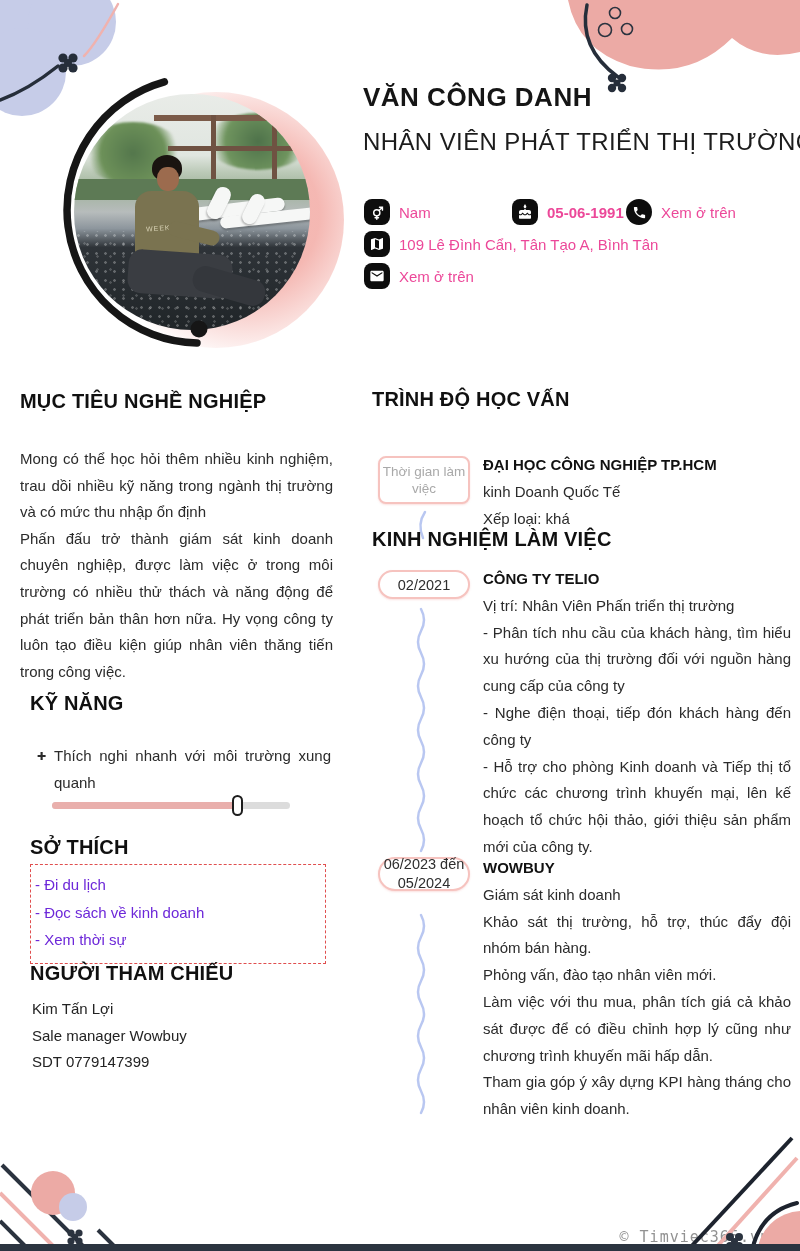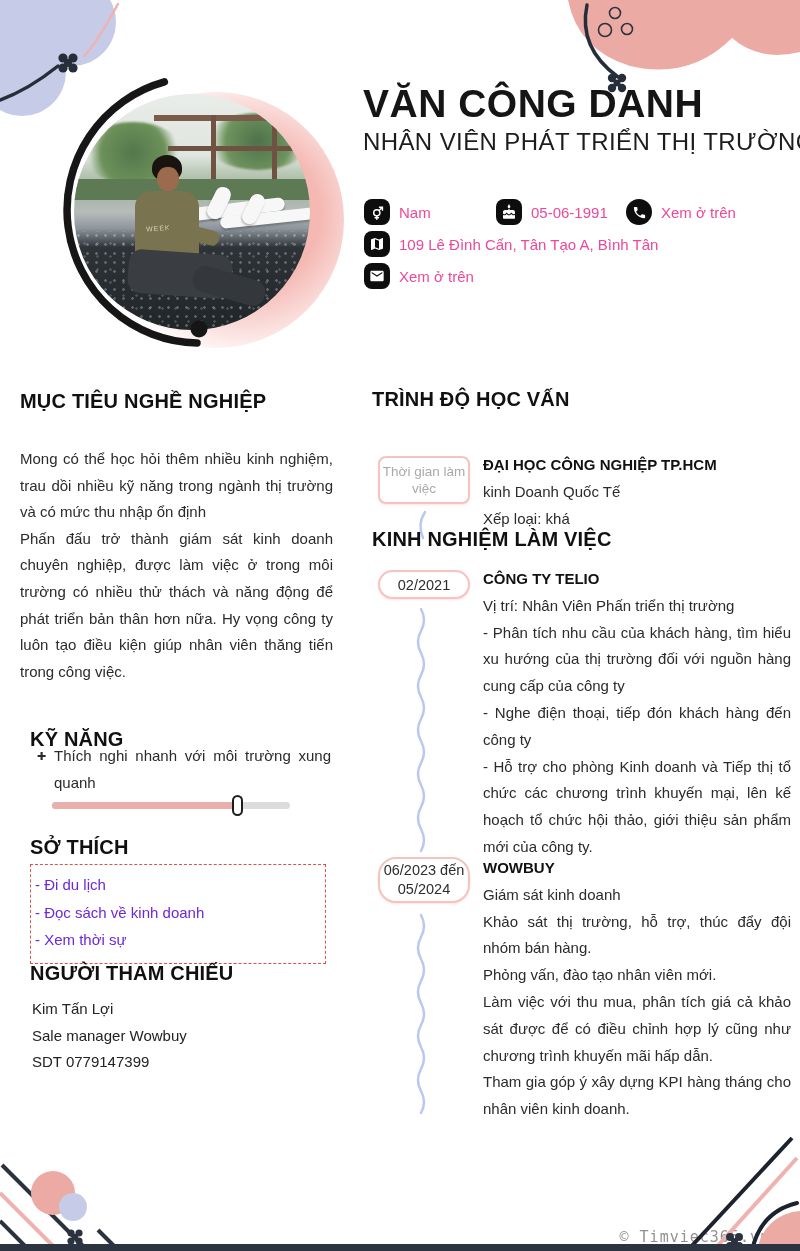--- a/index.html
+++ b/index.html
@@ -2,21 +2,21 @@
 <html><head>
 <meta charset="utf-8">
 <style>
   html,body{margin:0;padding:0;background:#ffffff;}
   .page{position:relative;width:800px;height:1251px;background:#ffffff;overflow:hidden;
         font-family:"Liberation Sans",sans-serif;color:#222;}
   .abs{position:absolute;}
   svg{display:block;}
 
   
-  .name{position:absolute;left:363px;top:82px;font-size:39px;font-weight:bold;
+  .name{position:absolute;left:363px;top:82px;font-size:26px;font-weight:bold;
         color:#151515;letter-spacing:.5px;white-space:nowrap;}
   .subtitle{position:absolute;left:363px;top:128px;font-size:24px;font-weight:normal;
         color:#1c1c1c;letter-spacing:.4px;white-space:nowrap;}
   .info{position:absolute;display:flex;align-items:center;gap:9px;font-size:15px;color:#ec4899;}
   .ibadge{width:26px;height:26px;background:#0d0d0d;border-radius:8px;display:flex;
         align-items:center;justify-content:center;flex:0 0 auto;}
 
   
   .photo-glow{position:absolute;left:88px;top:92px;width:256px;height:256px;border-radius:50%;
         background:radial-gradient(circle at 62% 48%, rgba(241,160,153,.75) 35%, rgba(241,160,153,0) 72%);}
@@ -46,21 +46,21 @@
   .hobby-box{position:absolute;left:30px;top:864px;width:296px;border:1px dashed #e04f4f;
         padding:6px 6px 9px 4px;box-sizing:border-box;font-size:15px;line-height:27.5px;color:#6d28d9;}
   .ref-lines{position:absolute;left:32px;top:996px;font-size:15px;line-height:26.5px;color:#232323;}
 
   
   .badge{position:absolute;left:378px;width:92px;background:#fff;border:2px solid #f6c3bf;
         display:flex;align-items:center;justify-content:center;text-align:center;box-sizing:border-box;
         box-shadow:0 1px 2px rgba(240,170,165,.35);}
   .badge-edu{top:456px;height:48px;border-radius:8px;font-size:13.5px;line-height:17px;color:#a9a9a9;}
   .badge-job1{top:570px;height:29px;border-radius:15px;font-size:14.5px;color:#2e2e2e;}
-  .badge-job2{top:857px;height:46px;border-radius:18px;font-size:14.5px;line-height:19px;color:#2e2e2e;}
+  .badge-job2{top:857px;height:34px;border-radius:18px;font-size:14.5px;line-height:19px;color:#2e2e2e;}
   .squiggle{position:absolute;left:413px;}
   .entry{position:absolute;left:483px;width:308px;font-size:15px;line-height:26.8px;color:#2b2b2b;}
   .entry .company{font-weight:bold;color:#111;}
 
   
   .watermark{position:absolute;right:30px;top:1228px;font-family:"DejaVu Sans Mono",monospace;
         font-size:15px;color:#929292;letter-spacing:1px;}
   .bottom-bar{position:absolute;left:0;top:1244px;width:800px;height:7px;background:#2b3440;}
 </style>
 </head>
@@ -131,21 +131,21 @@
 
   <div class="info" style="left:364px;top:199px;">
     <span class="ibadge">
       <svg width="17" height="17" viewBox="0 0 24 24" fill="none" stroke="#fff" stroke-width="2" stroke-linecap="round">
         <circle cx="11" cy="12.5" r="4.4"></circle>
           <path d="M14.2 9.3 L19 4.5 M14.8 4.5 H19 V8.7 M11 17 V21.5 M8.6 19.4 H13.4"></path>
       </svg>
     </span>
     <span>Nam</span>
   </div>
-  <div class="info" style="left:496px;top:199px;">
+  <div class="info" style="left:512px;top:199px;font-weight:bold;">
     <span class="ibadge">
       <svg width="16" height="16" viewBox="0 0 24 24" fill="#fff">
         <path d="M12 6c1.11 0 2-.9 2-2 0-.38-.1-.73-.29-1.03L12 0l-1.71 2.97c-.19.3-.29.65-.29 1.03 0 1.1.9 2 2 2zm4.6 9.99l-1.07-1.07-1.08 1.07c-1.3 1.3-3.58 1.31-4.89 0l-1.07-1.07-1.09 1.07C6.75 16.64 5.88 17 4.96 17c-.73 0-1.4-.23-1.96-.61V21c0 .55.45 1 1 1h16c.55 0 1-.45 1-1v-4.61c-.56.38-1.23.61-1.96.61-.92 0-1.79-.36-2.44-1.01zM18 9h-5V7h-2v2H6c-1.66 0-3 1.34-3 3v1.54c0 1.08.88 1.96 1.96 1.96.52 0 1.02-.2 1.38-.57l2.14-2.13 2.13 2.13c.74.74 2.03.74 2.77 0l2.14-2.13 2.13 2.13c.37.37.86.57 1.38.57 1.08 0 1.96-.88 1.96-1.96V12c.01-1.66-1.33-3-2.99-3z"></path>
       </svg>
     </span>
     <span>05-06-1991</span>
   </div>
   <div class="info" style="left:626px;top:199px;">
     <span class="ibadge" style="border-radius:50%;">
       <svg width="15" height="15" viewBox="0 0 24 24" fill="#fff">
@@ -171,21 +171,21 @@
     </span>
     <span>Xem ở trên</span>
   </div>
 
   <div class="h" style="left:20px;top:390px;">MỤC TIÊU NGHỀ NGHIỆP</div>
   <div class="obj-body">
     <div class="just">Mong có thể học hỏi thêm nhiều kinh nghiệm, trau dồi nhiều kỹ năng trong ngành thị trường và có mức thu nhập ổn định</div>
     <div class="just">Phấn đấu trở thành giám sát kinh doanh chuyên nghiệp, được làm việc ở trong môi trường có nhiều thử thách và năng động để phát triển bản thân hơn nữa. Hy vọng công ty luôn tạo điều kiện giúp nhân viên thăng tiến trong công việc.</div>
   </div>
 
-  <div class="h" style="left:30px;top:692px;margin-top:36px;">KỸ NĂNG</div>
+  <div class="h" style="left:30px;top:692px;">KỸ NĂNG</div>
   <div class="skill-item just">
     <span class="skill-bullet">✚</span>
     <span>Thích nghi nhanh với môi trường xung quanh</span>
   </div>
   <div class="slider">
     <div class="slider-fill" style="width: 78%;"></div>
     <div class="slider-thumb" style="left: calc(78% - 6px);"></div>
   </div>
 
   <div class="h" style="left:30px;top:836px;">SỞ THÍCH</div>

